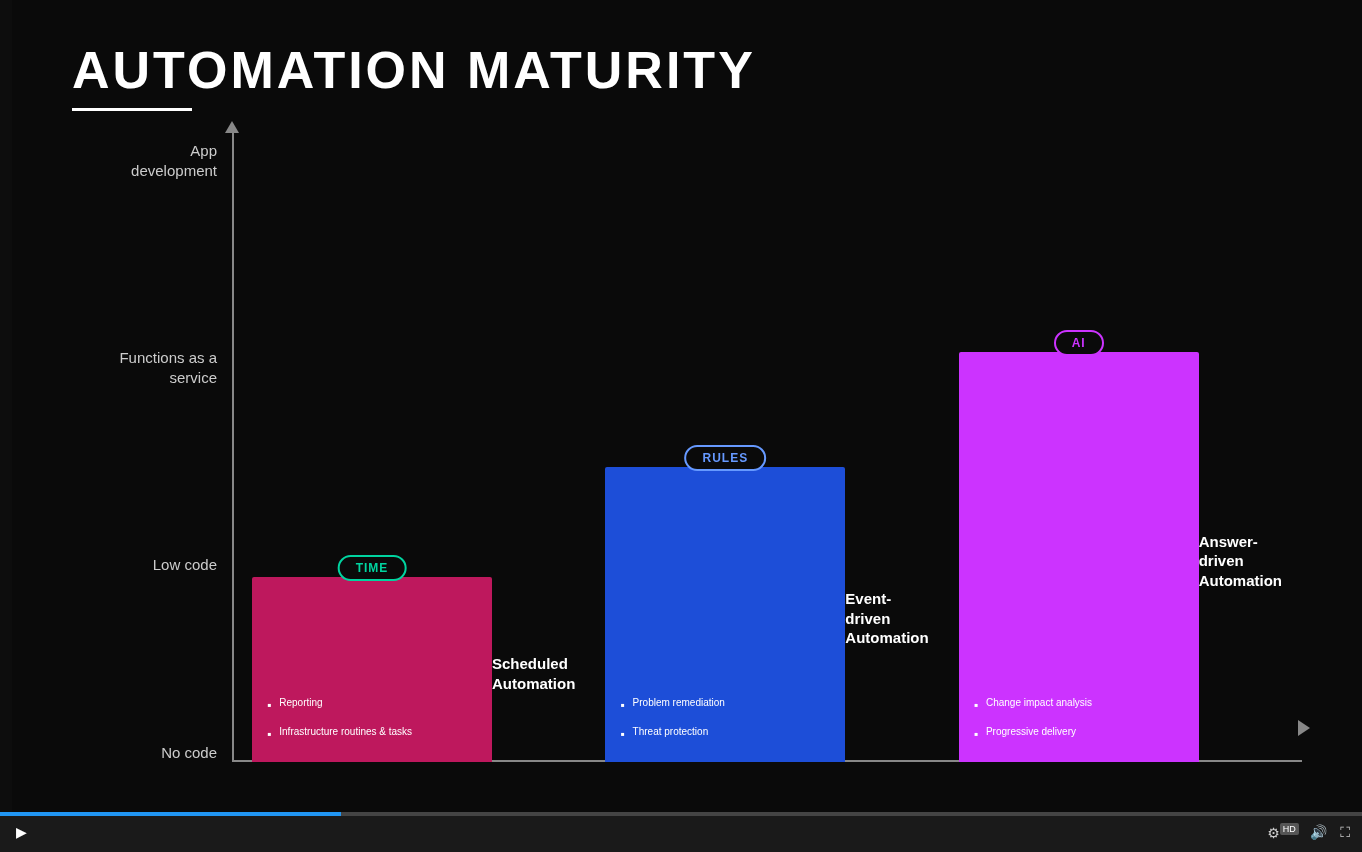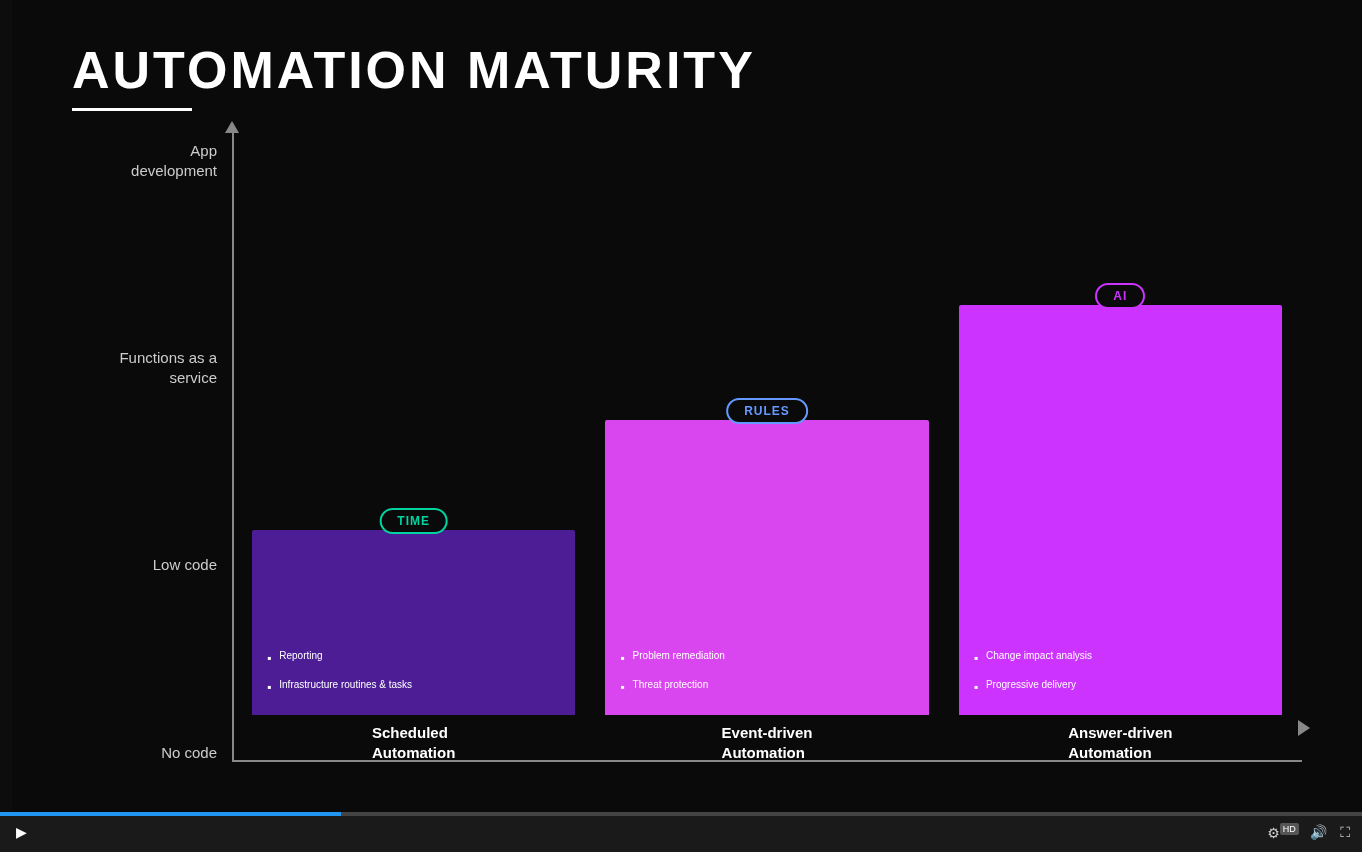--- a/index.html
+++ b/index.html
@@ -145,39 +145,39 @@
       bottom: 30px;
       top: 0;
       display: flex;
       align-items: flex-end;
       justify-content: space-around;
       gap: 30px;
     }
 
     .bar-group {
       display: flex;
-      flex-direction: column;
+      flex-direction: row;
       align-items: center;
       flex: 1;
       position: relative;
     }
 
     .bar {
       width: 100%;
       position: relative;
       border-radius: 2px 2px 0 0;
     }
 
     .bar-green {
-      background: #4c1d95;
+      background: #be185d;
       height: 185px;
     }
 
     .bar-blue {
-      background: #d946ef;
+      background: #1d4ed8;
       height: 295px;
     }
 
     .bar-purple {
       background: #cc33ff;
       height: 410px;
     }
 
     
     .bar-label {

